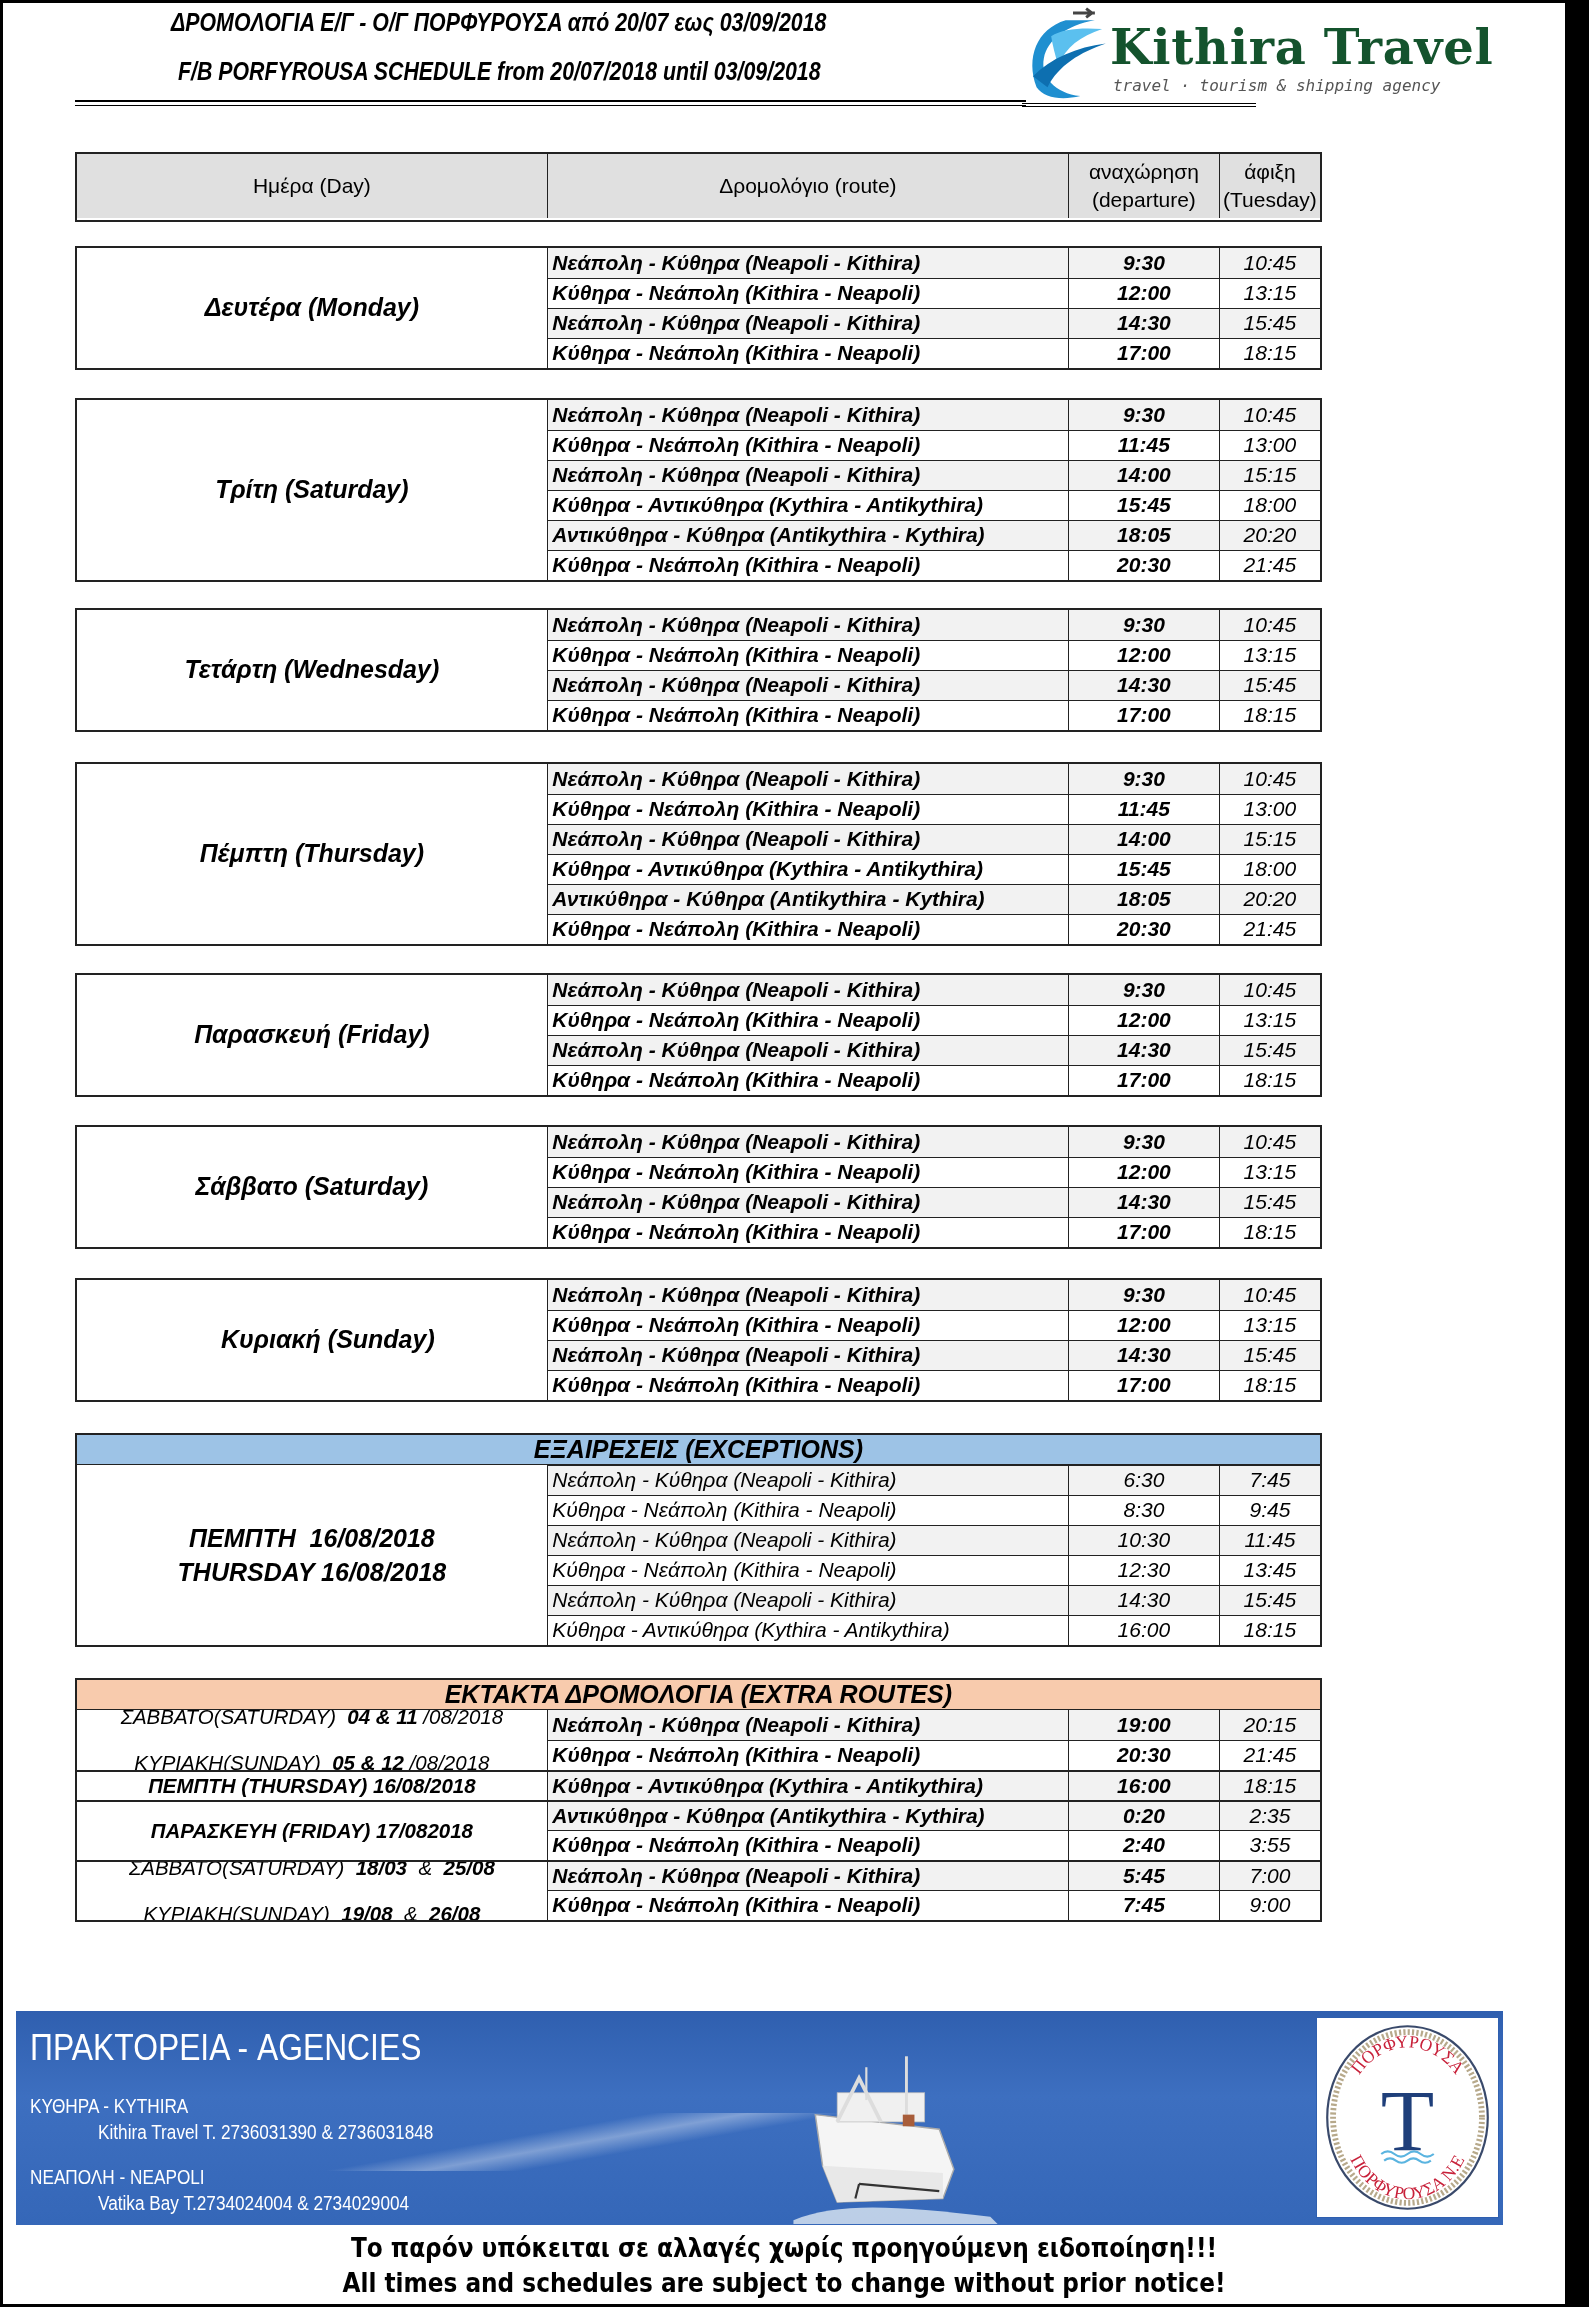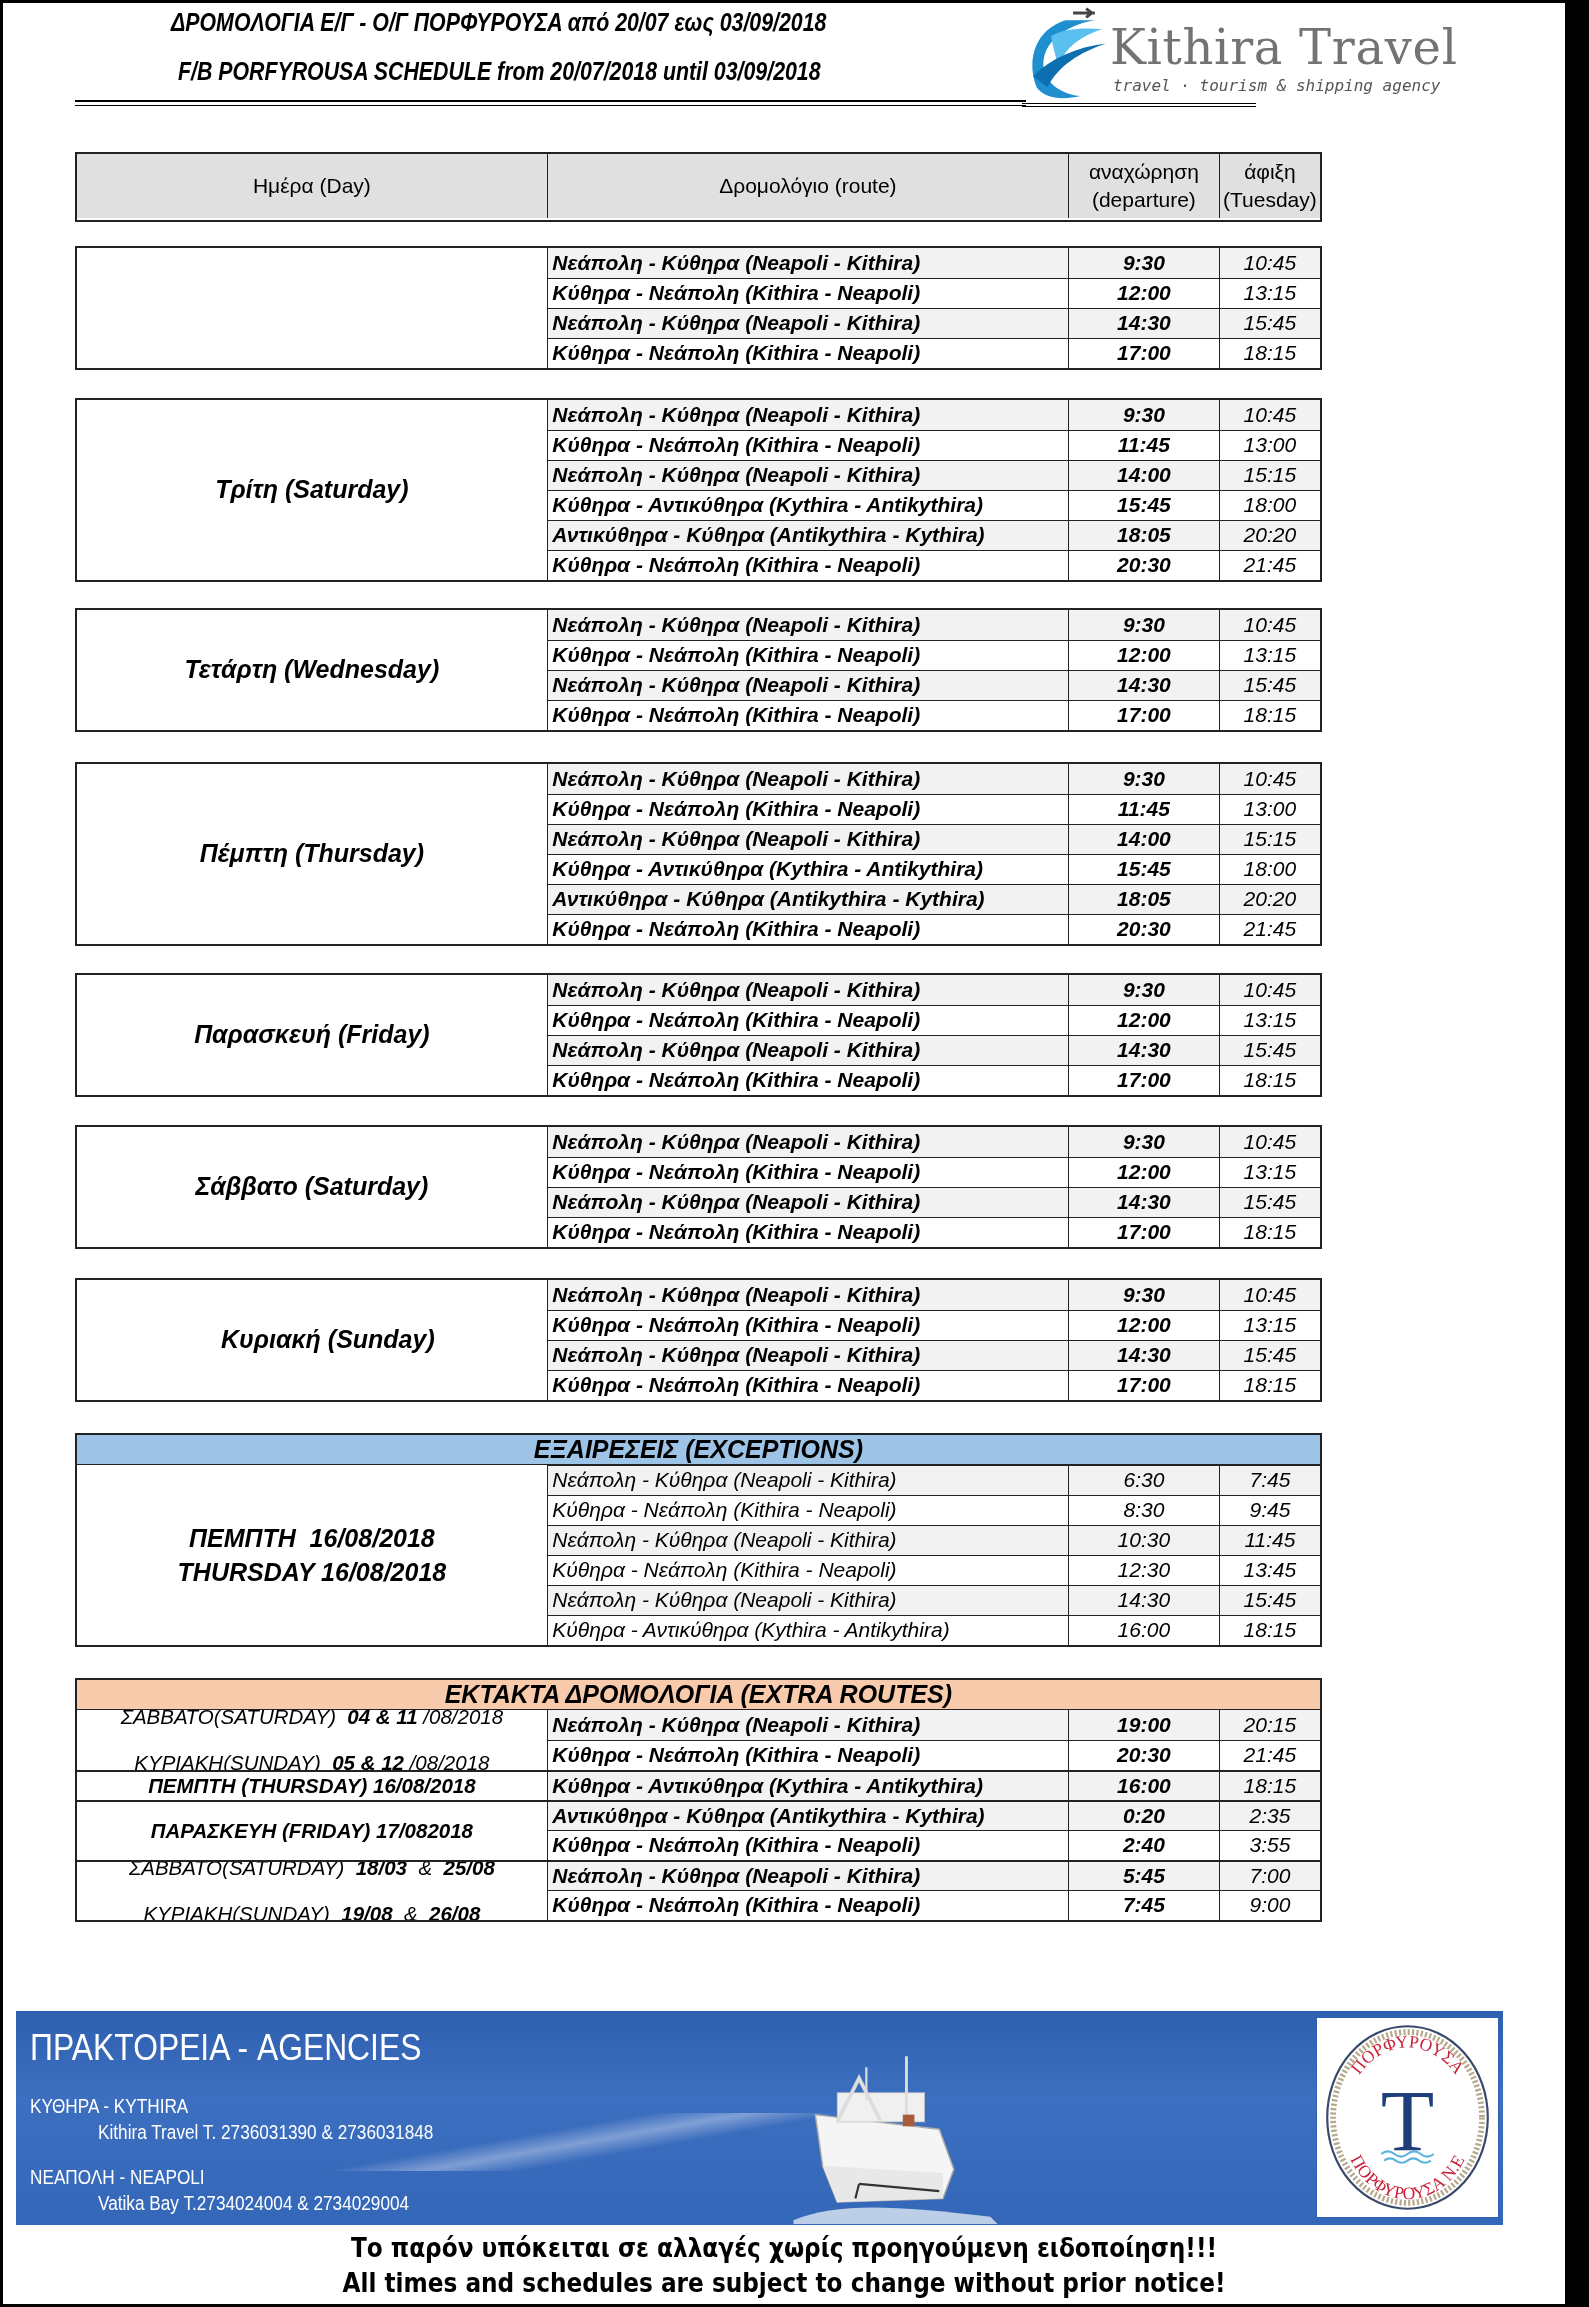--- a/index.html
+++ b/index.html
@@ -2,21 +2,21 @@
 <html style="font-size:11.7px"><head>
 <meta charset="utf-8">
 <style>
   html,body{margin:0;padding:0;background:#000;}
   body{width:1590px;height:2307px;position:relative;overflow:hidden;font-family:"Liberation Sans",sans-serif;}
   .page{position:absolute;left:2.9px;top:2.9px;width:1562px;height:2301px;background:#fff;overflow:hidden;}
   .title{position:absolute;font-style:italic;font-weight:bold;color:#000;font-family:"Liberation Sans",sans-serif;white-space:nowrap;transform:scaleX(0.82);transform-origin:left center;}
   .t1{left:168px;top:4.4px;font-size:26px;}
   .t2{left:175px;top:53px;font-size:26px;}
   .logo{position:absolute;left:1019px;top:2.9px;width:497px;height:102px;}
-  .logo-text{position:absolute;left:88px;top:13px;font-family:"DejaVu Serif",serif;font-weight:normal;font-size:48px;color:#737373;letter-spacing:0.7px;white-space:nowrap;}
+  .logo-text{position:absolute;left:88px;top:13px;font-family:"DejaVu Serif",serif;font-weight:bold;font-size:48px;color:#14532d;letter-spacing:0.7px;white-space:nowrap;}
   .logo-sub{position:absolute;left:91px;top:70px;font-family:"DejaVu Sans Mono",monospace;font-style:italic;font-size:16px;color:#555;white-space:nowrap;}
   .logo-rule{position:absolute;left:0;top:97px;width:234px;height:2.2px;border-top:1.5px solid #000;border-bottom:0.7px solid #000;}
   .title-rule{position:absolute;left:72px;top:97px;width:951px;height:2.9px;border-top:2.2px solid #000;border-bottom:0.7px solid #000;}
 
   .block{position:absolute;left:72px;width:1247px;border:2.9px double #222;box-sizing:border-box;background:#fff;}
   .grid{display:grid;grid-template-columns:470px 521px 151px 1fr;}
   .cell{border-left:1.5px solid #222;border-top:1.5px solid #222;box-sizing:border-box;display:flex;align-items:center;font-weight:bold;font-style:italic;font-size:21px;white-space:nowrap;overflow:hidden;}
   .cell.route{padding-left:4.4px;}
   .cell.dep{justify-content:center;}
   .cell.arr{justify-content:center;font-weight:normal;}
@@ -73,20 +73,21 @@
       <div class="cell hdr first" style="flex-direction:column;">
         <span>άφιξη</span>
         <span>(Tuesday)</span>
       </div>
     </div>
   </div>
 
   <div id="days-container">
       <div class="block" style="top: 243px;">
         <div class="grid" style="grid-template-rows: repeat(4, 30px);">
+          <div class="cell day" style="grid-row: 1 / span 4;">Δευτέρα (Monday)</div>
           <div class="cell route shade first" style="grid-column: 2;">Νεάπολη - Κύθηρα (Neapoli - Kithira)</div>
           <div class="cell dep shade first" style="grid-column: 3;">9:30</div>
           <div class="cell arr shade first" style="grid-column: 4;">10:45</div>
           <div class="cell route" style="grid-column: 2;">Κύθηρα - Νεάπολη (Kithira - Neapoli)</div>
           <div class="cell dep" style="grid-column: 3;">12:00</div>
           <div class="cell arr" style="grid-column: 4;">13:15</div>
           <div class="cell route shade" style="grid-column: 2;">Νεάπολη - Κύθηρα (Neapoli - Kithira)</div>
           <div class="cell dep shade" style="grid-column: 3;">14:30</div>
           <div class="cell arr shade" style="grid-column: 4;">15:45</div>
           <div class="cell route" style="grid-column: 2;">Κύθηρα - Νεάπολη (Kithira - Neapoli)</div>

